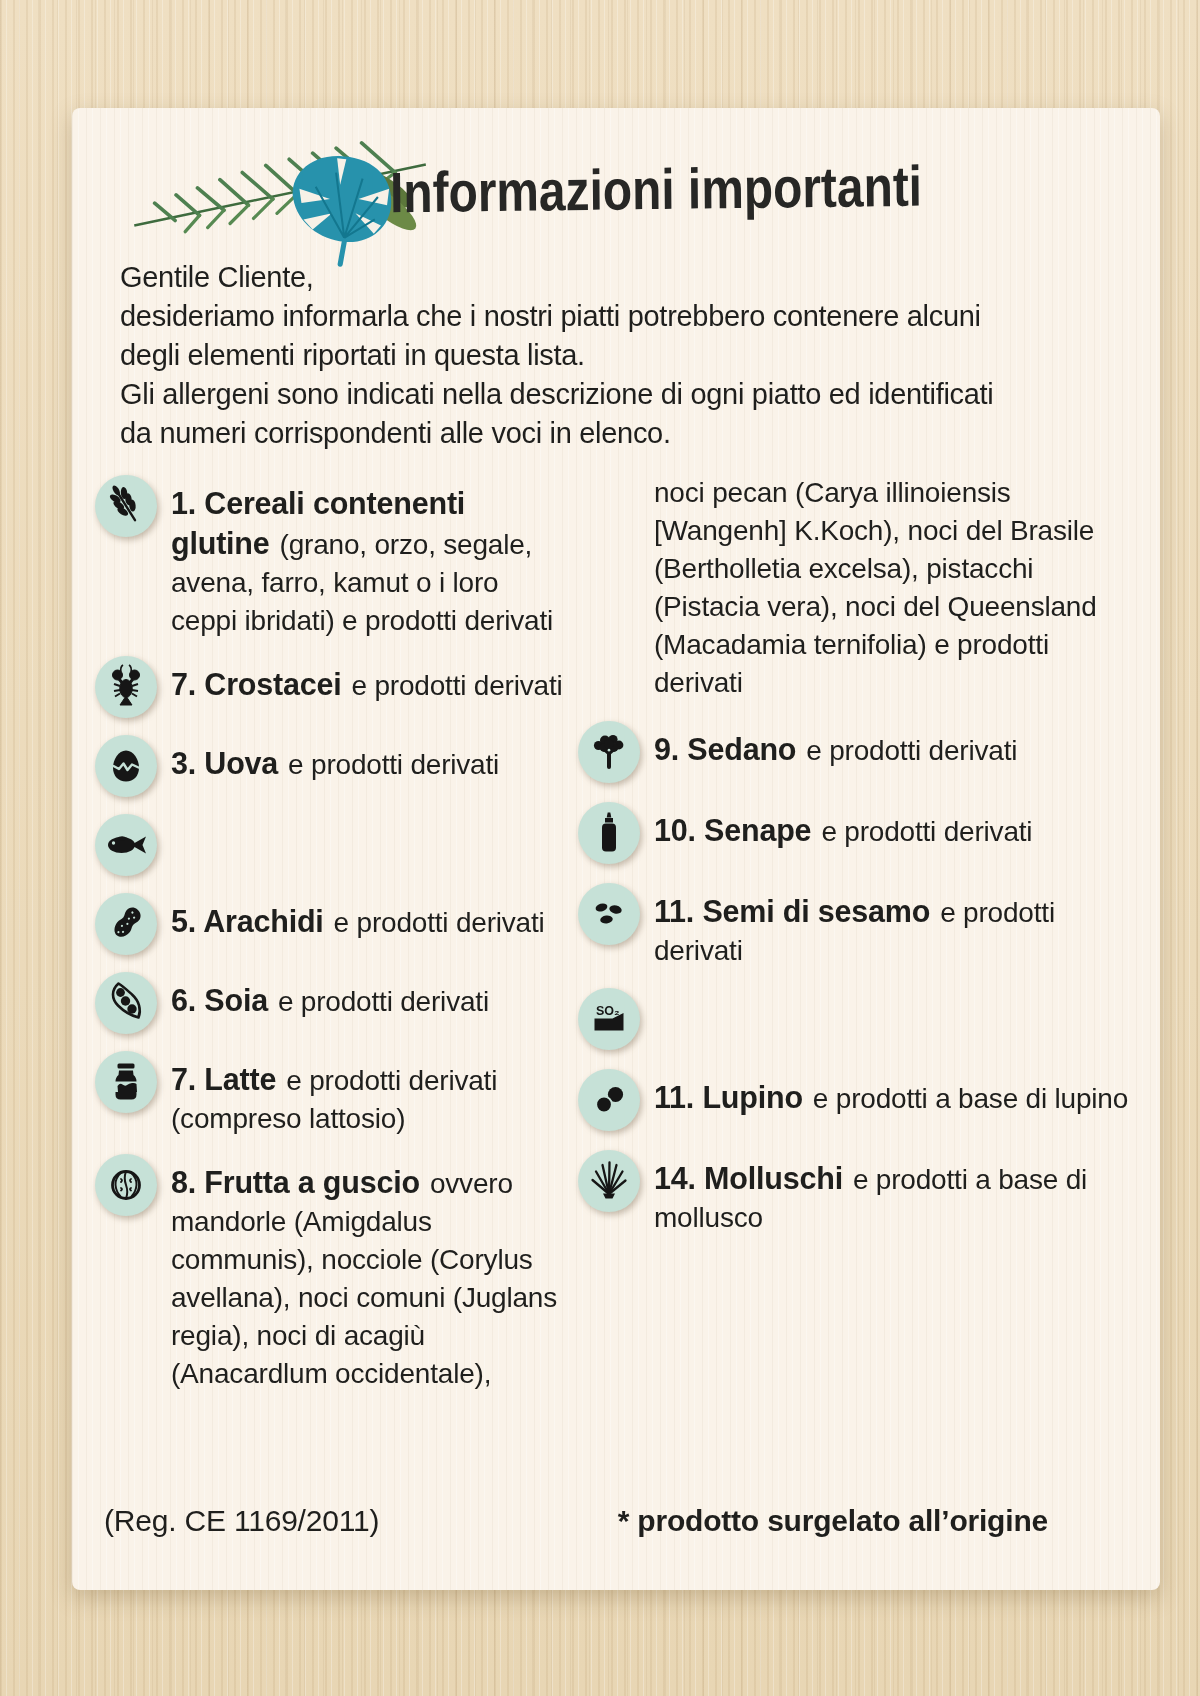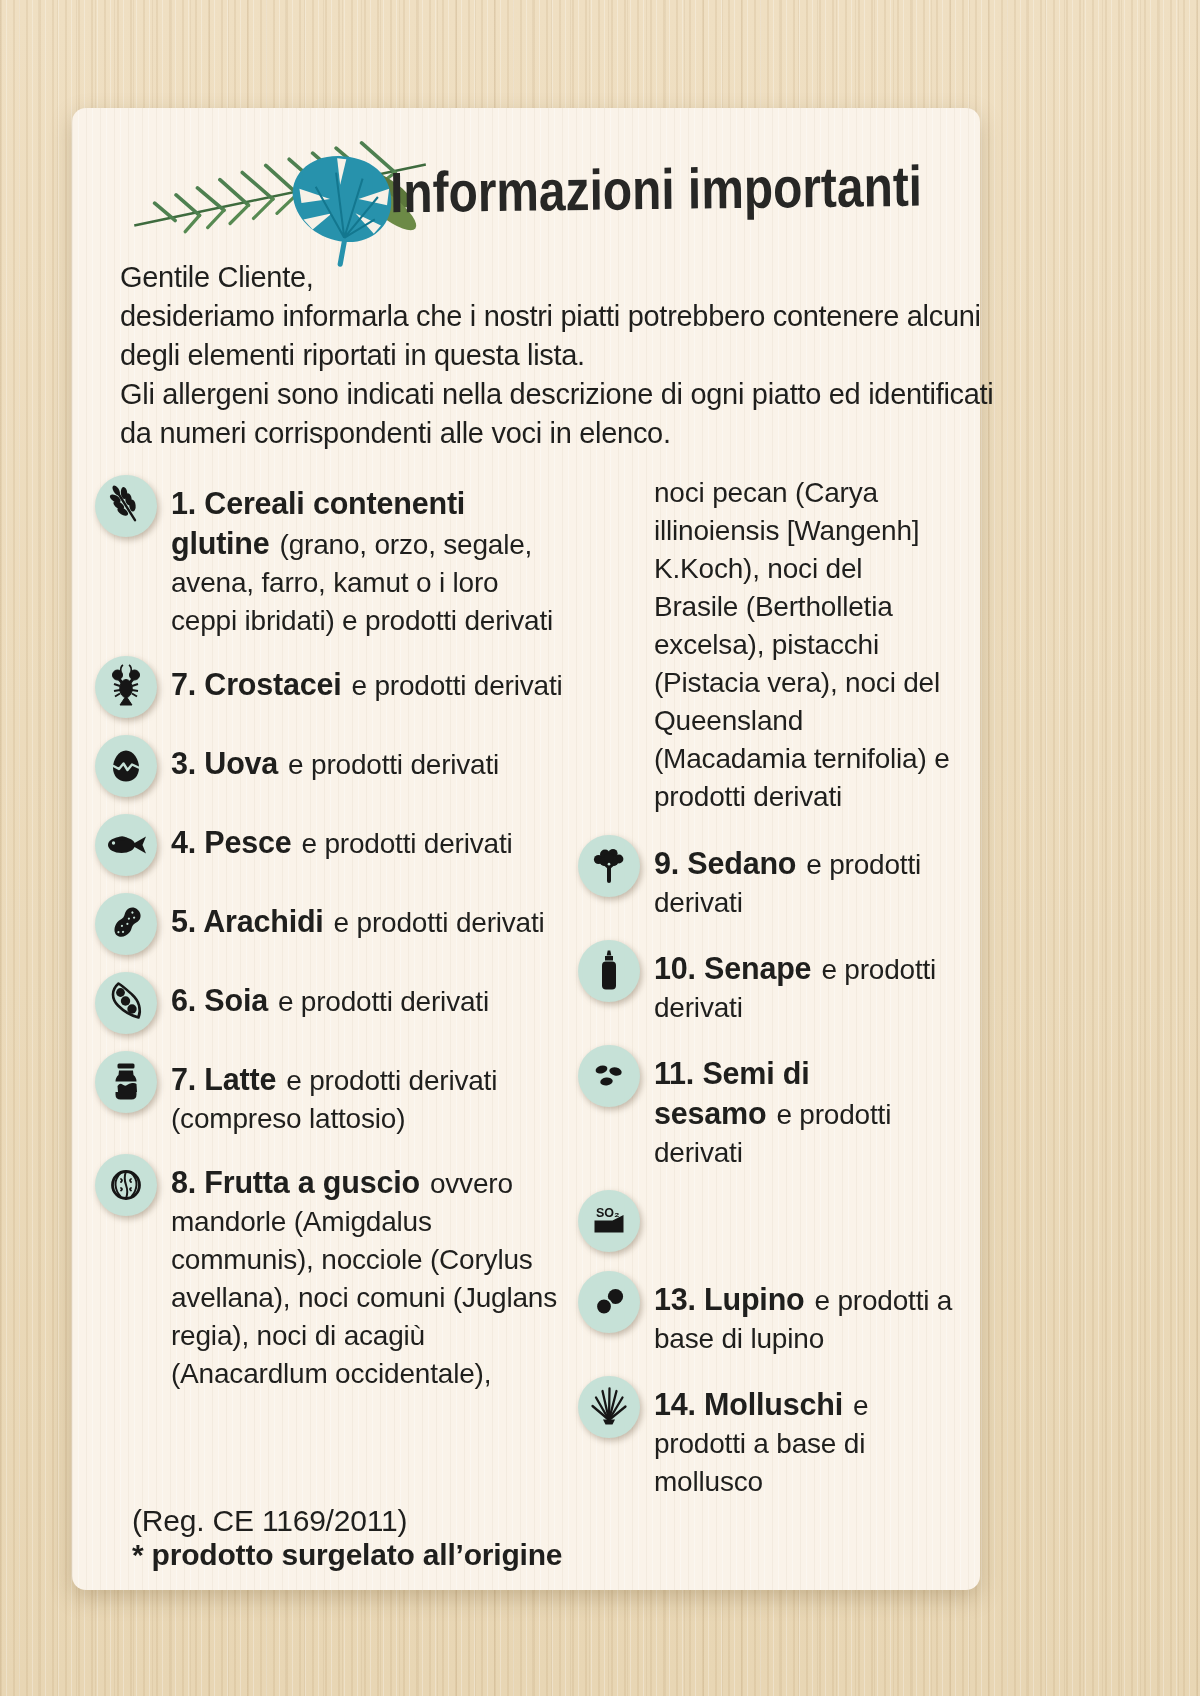--- a/index.html
+++ b/index.html
@@ -6,22 +6,22 @@
   body{
     width:1200px;height:1696px;position:relative;overflow:hidden;
     font-family:"Liberation Sans", sans-serif;color:#1f1f1d;
     background-color:#ecdcbd;
     background-image:
       repeating-linear-gradient(90deg, rgba(150,110,55,.10) 0 2px, rgba(0,0,0,0) 2px 6px, rgba(255,255,255,.28) 6px 7px, rgba(0,0,0,0) 7px 13px),
       repeating-linear-gradient(90deg, rgba(120,85,40,.07) 0 1px, rgba(0,0,0,0) 1px 19px),
       linear-gradient(#efdfc2,#e8d6b4);
   }
   .card{
-    position:absolute;left:72px;top:108px;width:908px;height:1482px;
-    border-radius:14px;
+    position:absolute;left:72px;top:108px;width:1088px;height:1482px;
+    border-radius:8px;
     background-color:#faf3e9;
     background-image:repeating-linear-gradient(90deg, rgba(185,165,135,.10) 0 1px, rgba(0,0,0,0) 1px 6px, rgba(255,255,255,.35) 6px 7px, rgba(0,0,0,0) 7px 14px);
     box-shadow:0 8px 22px rgba(110,85,45,.28);
   }
   .leafdec{position:absolute;left:48px;top:16px;width:316px;height:146px;}
   .page-title{
     position:absolute;left:262px;top:48px;width:644px;text-align:center;
     font-size:57px;font-weight:bold;color:#272725;letter-spacing:0;
     transform:scaleX(.84) rotate(-.6deg);transform-origin:center;
     white-space:nowrap;
@@ -30,21 +30,21 @@
   .cols{position:absolute;left:22px;top:366px;right:26px;display:flex;}
   .colL{flex:none;width:477px;}
   .colR{flex:1;margin-left:6px;}
   .item{display:flex;margin-bottom:15px;}
   .colR .item{margin-bottom:17px;}
   .icon-wrap{flex:none;width:64px;height:64px;margin-right:13px;filter:drop-shadow(2px 3px 3px rgba(95,75,50,.35));}
   .ic{width:64px;height:64px;display:block;}
   .txt{font-size:28px;line-height:38px;padding-top:10px;letter-spacing:-.2px;}
   .b{font-weight:bold;font-size:30.5px;margin-right:10px;}
   .cont{padding-left:77px;font-size:28px;line-height:38px;margin-bottom:18px;letter-spacing:-.2px;}
-  .footer{position:absolute;left:48px;right:112px;top:1396px;display:flex;justify-content:space-between;align-items:baseline;font-size:30px;letter-spacing:-.2px;flex-direction:column;}
+  .footer{position:absolute;left:32px;right:112px;top:1396px;display:flex;justify-content:space-between;align-items:baseline;font-size:30px;letter-spacing:-.2px;}
   .frozen{font-weight:bold;margin-left:12px;}
 </style>
 </head>
 <body>
 
 <div class="card">
 
   <svg class="leafdec" viewBox="0 0 310 140">
     <path d="M300 38 C 230 52 120 76 14 98" stroke="#3e6b3e" stroke-width="2.5" fill="none"></path>
     <path d="M270 46 L237 17 M246 51 L212 22 M222 56 L189 27 M198 61 L166 33 M174 67 L143 39 M150 72 L120 46 M126 78 L98 53 M102 83 L76 61 M78 88 L55 68 M54 93 L34 76" stroke="#4e8050" stroke-width="3.6" stroke-linecap="round" fill="none"></path>
@@ -126,21 +126,20 @@
           <svg class="ic" viewBox="0 0 64 64">
               <circle cx="32" cy="32" r="31" fill="#c6e1d7"></circle>
               <g fill="#161616">
                 <ellipse cx="27.5" cy="32" rx="13.5" ry="8"></ellipse>
                 <path d="M37 32 L52 23.5 L48.5 32 L52 40.5 Z"></path>
                 <path d="M22 25.5 q6 -4 11 -0.5 l-4 3 z"></path>
                 <circle cx="19.5" cy="30" r="1.7" fill="#c6e1d7"></circle>
               </g>
             </svg>
         </span>
-        <div class="txt"><span class="b">4. Pesce</span><span>e prodotti derivati</span></div>
       </div>
 
       <div class="item">
         <span class="icon-wrap">
           <svg class="ic" viewBox="0 0 64 64">
               <circle cx="32" cy="32" r="31" fill="#c6e1d7"></circle>
               <g transform="rotate(38 32 32)">
                 <path fill="#161616" d="M32 13.5c4.8 0 8 3.6 8 7.6 0 3-1.8 4.6-1.8 7.4s1.8 4.4 1.8 7.4c0 6-3.6 10.6-8 10.6s-8-4.6-8-10.6c0-3 1.8-4.6 1.8-7.4s-1.8-4.4-1.8-7.4c0-4 3.2-7.6 8-7.6z"></path>
                 <g fill="#c6e1d7">
                   <circle cx="30" cy="19" r="1.1"></circle>
@@ -268,21 +267,21 @@
       </div>
 
       <div class="item">
         <span class="icon-wrap">
           <svg class="ic" viewBox="0 0 64 64">
               <circle cx="32" cy="32" r="31" fill="#c6e1d7"></circle>
               <circle cx="38.5" cy="26.5" r="7.6" fill="#161616"></circle>
               <circle cx="27" cy="36.5" r="7.9" fill="#161616" stroke="#c6e1d7" stroke-width="2"></circle>
             </svg>
         </span>
-        <div class="txt"><span class="b">13. Lupino</span><span>e prodotti a base di lupino</span></div>
+        <div class="txt"><span class="b">11. Lupino</span><span>e prodotti a base di lupino</span></div>
       </div>
 
       <div class="item">
         <span class="icon-wrap">
           <svg class="ic" viewBox="0 0 64 64">
               <circle cx="32" cy="32" r="31" fill="#c6e1d7"></circle>
               <g stroke="#161616" stroke-width="2.3" stroke-linecap="round" fill="none">
                 <path d="M32 45 L15.5 31"></path>
                 <path d="M32 45 L19 22.5"></path>
                 <path d="M32 45 L25.5 16"></path>

